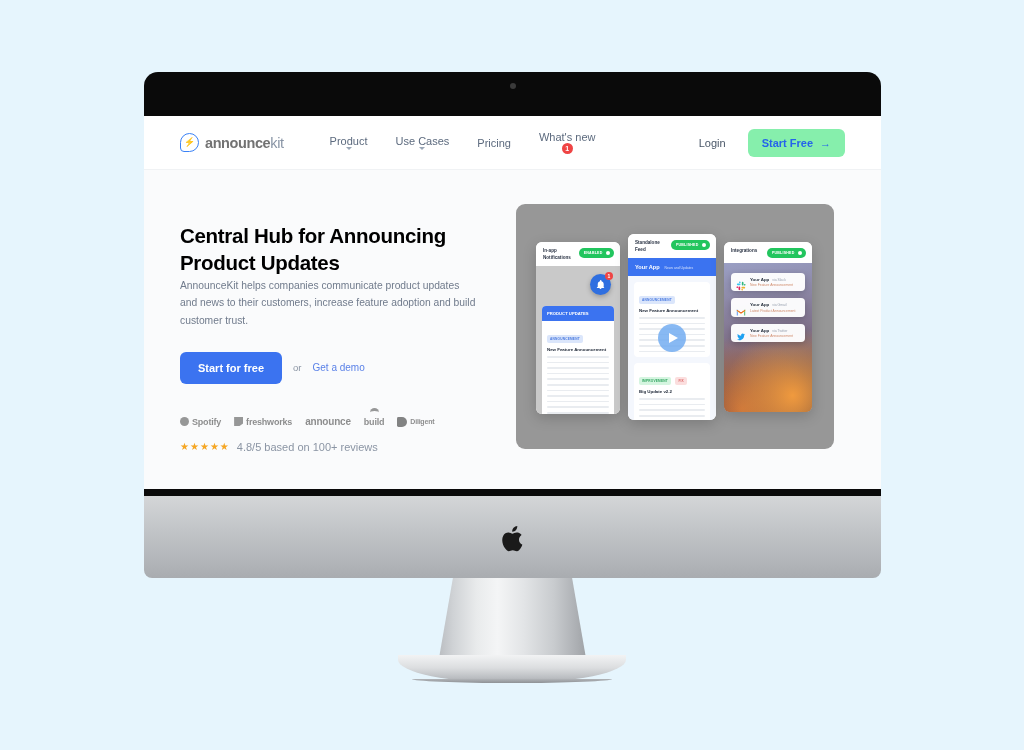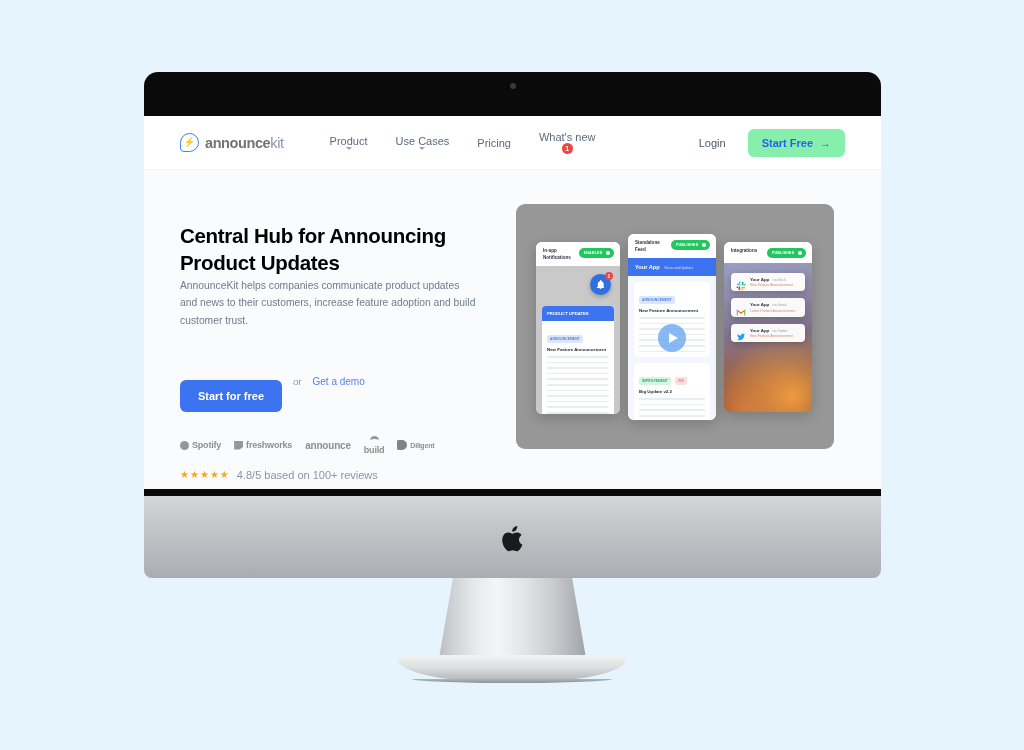--- a/index.html
+++ b/index.html
@@ -132,27 +132,26 @@
     margin-top: 0;
     font-size: 10.3px; line-height: 1.72; color: #707b8c; max-width: 296px;
   }
   .cta-row { margin-top: 22px; display: flex; align-items: center; gap: 11px; }
   .btn-primary {
     background: #3b73f0; color: #fff;
     font-size: 11px; font-weight: 700;
     padding: 10px 18px; border-radius: 6px;
     border: none; cursor: pointer;
     font-family: "Liberation Sans", sans-serif;
-    margin-top: 28px;
   }
   .or-text { font-size: 9.5px; color: #8b95a4; }
   .demo-link { font-size: 10px; color: #5b82e8; cursor: pointer; }
 
   .logo-strip {
-    margin-top: 24px; display: flex; align-items: center; gap: 13px;
+    margin-top: 24px; display: flex; align-items: flex-end; gap: 13px;
     filter: grayscale(1); opacity: .62;
   }
   .logo-item { display: flex; align-items: center; gap: 3px; color: #4a4a4a; }
   .logo-item .gl { font-size: 9px; font-weight: 700; letter-spacing: -.2px; white-space: nowrap; }
   .dotmark { width: 9px; height: 9px; border-radius: 50%; background: #5a5a5a; flex:0 0 9px; }
   .sqmark { width: 9px; height: 9px; background: #5a5a5a; flex:0 0 9px;
             clip-path: polygon(0 0,100% 0,100% 70%,60% 100%,0 100%); }
   .cmark { width: 9px; height: 9px; flex:0 0 9px;
            border-top: 3px solid #5a5a5a; border-radius: 50%; }
   .dmark { width: 10px; height: 10px; background: #3a3a3a; flex:0 0 10px;

